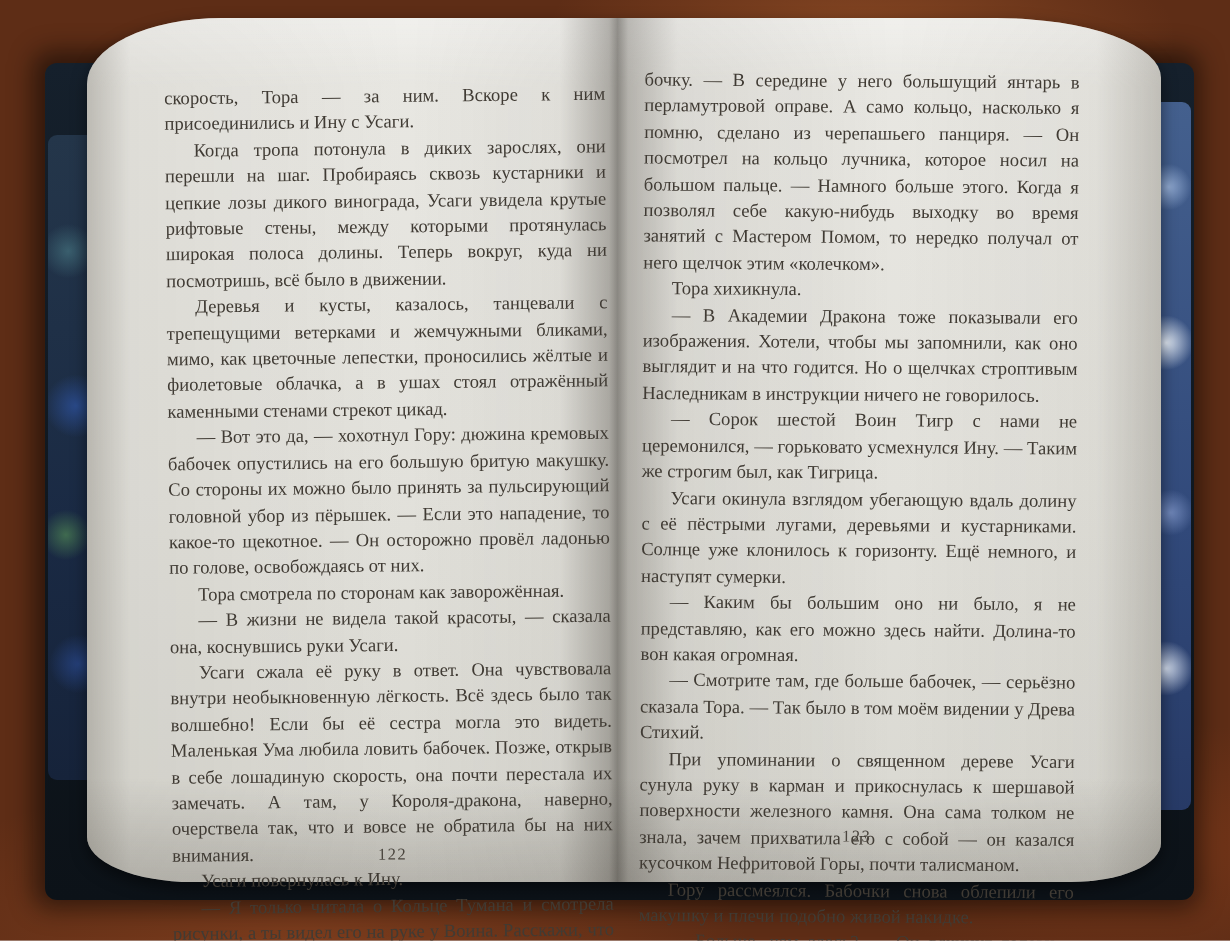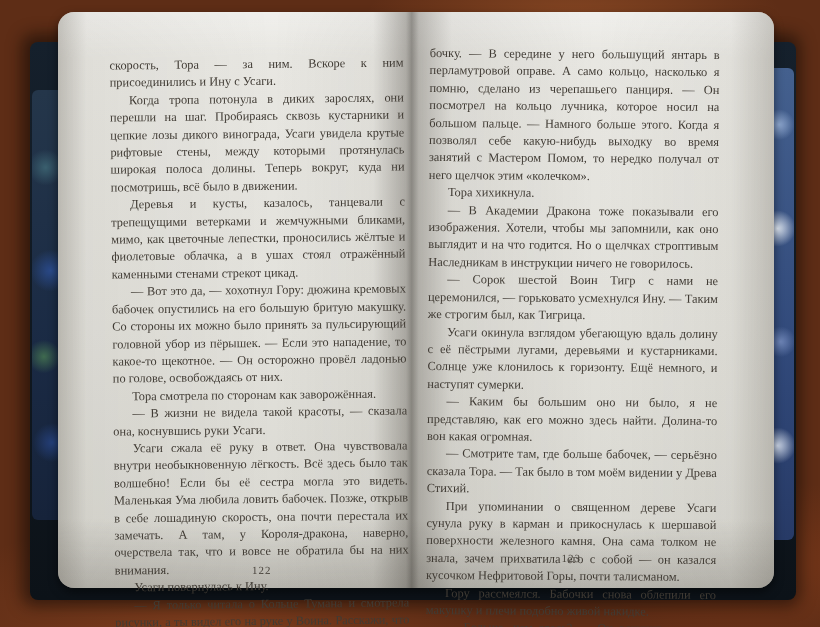--- a/index.html
+++ b/index.html
@@ -62,21 +62,20 @@
 
   
   .pages{
     position:absolute; left:58px; top:12px; width:716px; height:576px;
     background:linear-gradient(180deg,#e9e8e3 0%,#e2e1db 55%,#d8d7d0 100%);
     border-top-left-radius:90px 44px;
     border-top-right-radius:110px 40px;
     border-bottom-left-radius:70px 30px;
     border-bottom-right-radius:60px 26px;
     box-shadow:0 4px 10px rgba(0,0,0,0.5);
-    border-radius:16px;
   }
   
   .stack-left{
     position:absolute; left:58px; top:56px; width:52px; height:500px;
     background:repeating-linear-gradient(100deg,
       #f2f1ec 0px, #f2f1ec 3px, #c9c8c1 4px, #dddcd5 6px);
     border-top-left-radius:60px 40px; border-bottom-left-radius:40px 24px;
   }
   .stack-right{
     position:absolute; left:712px; top:62px; width:60px; height:486px;

